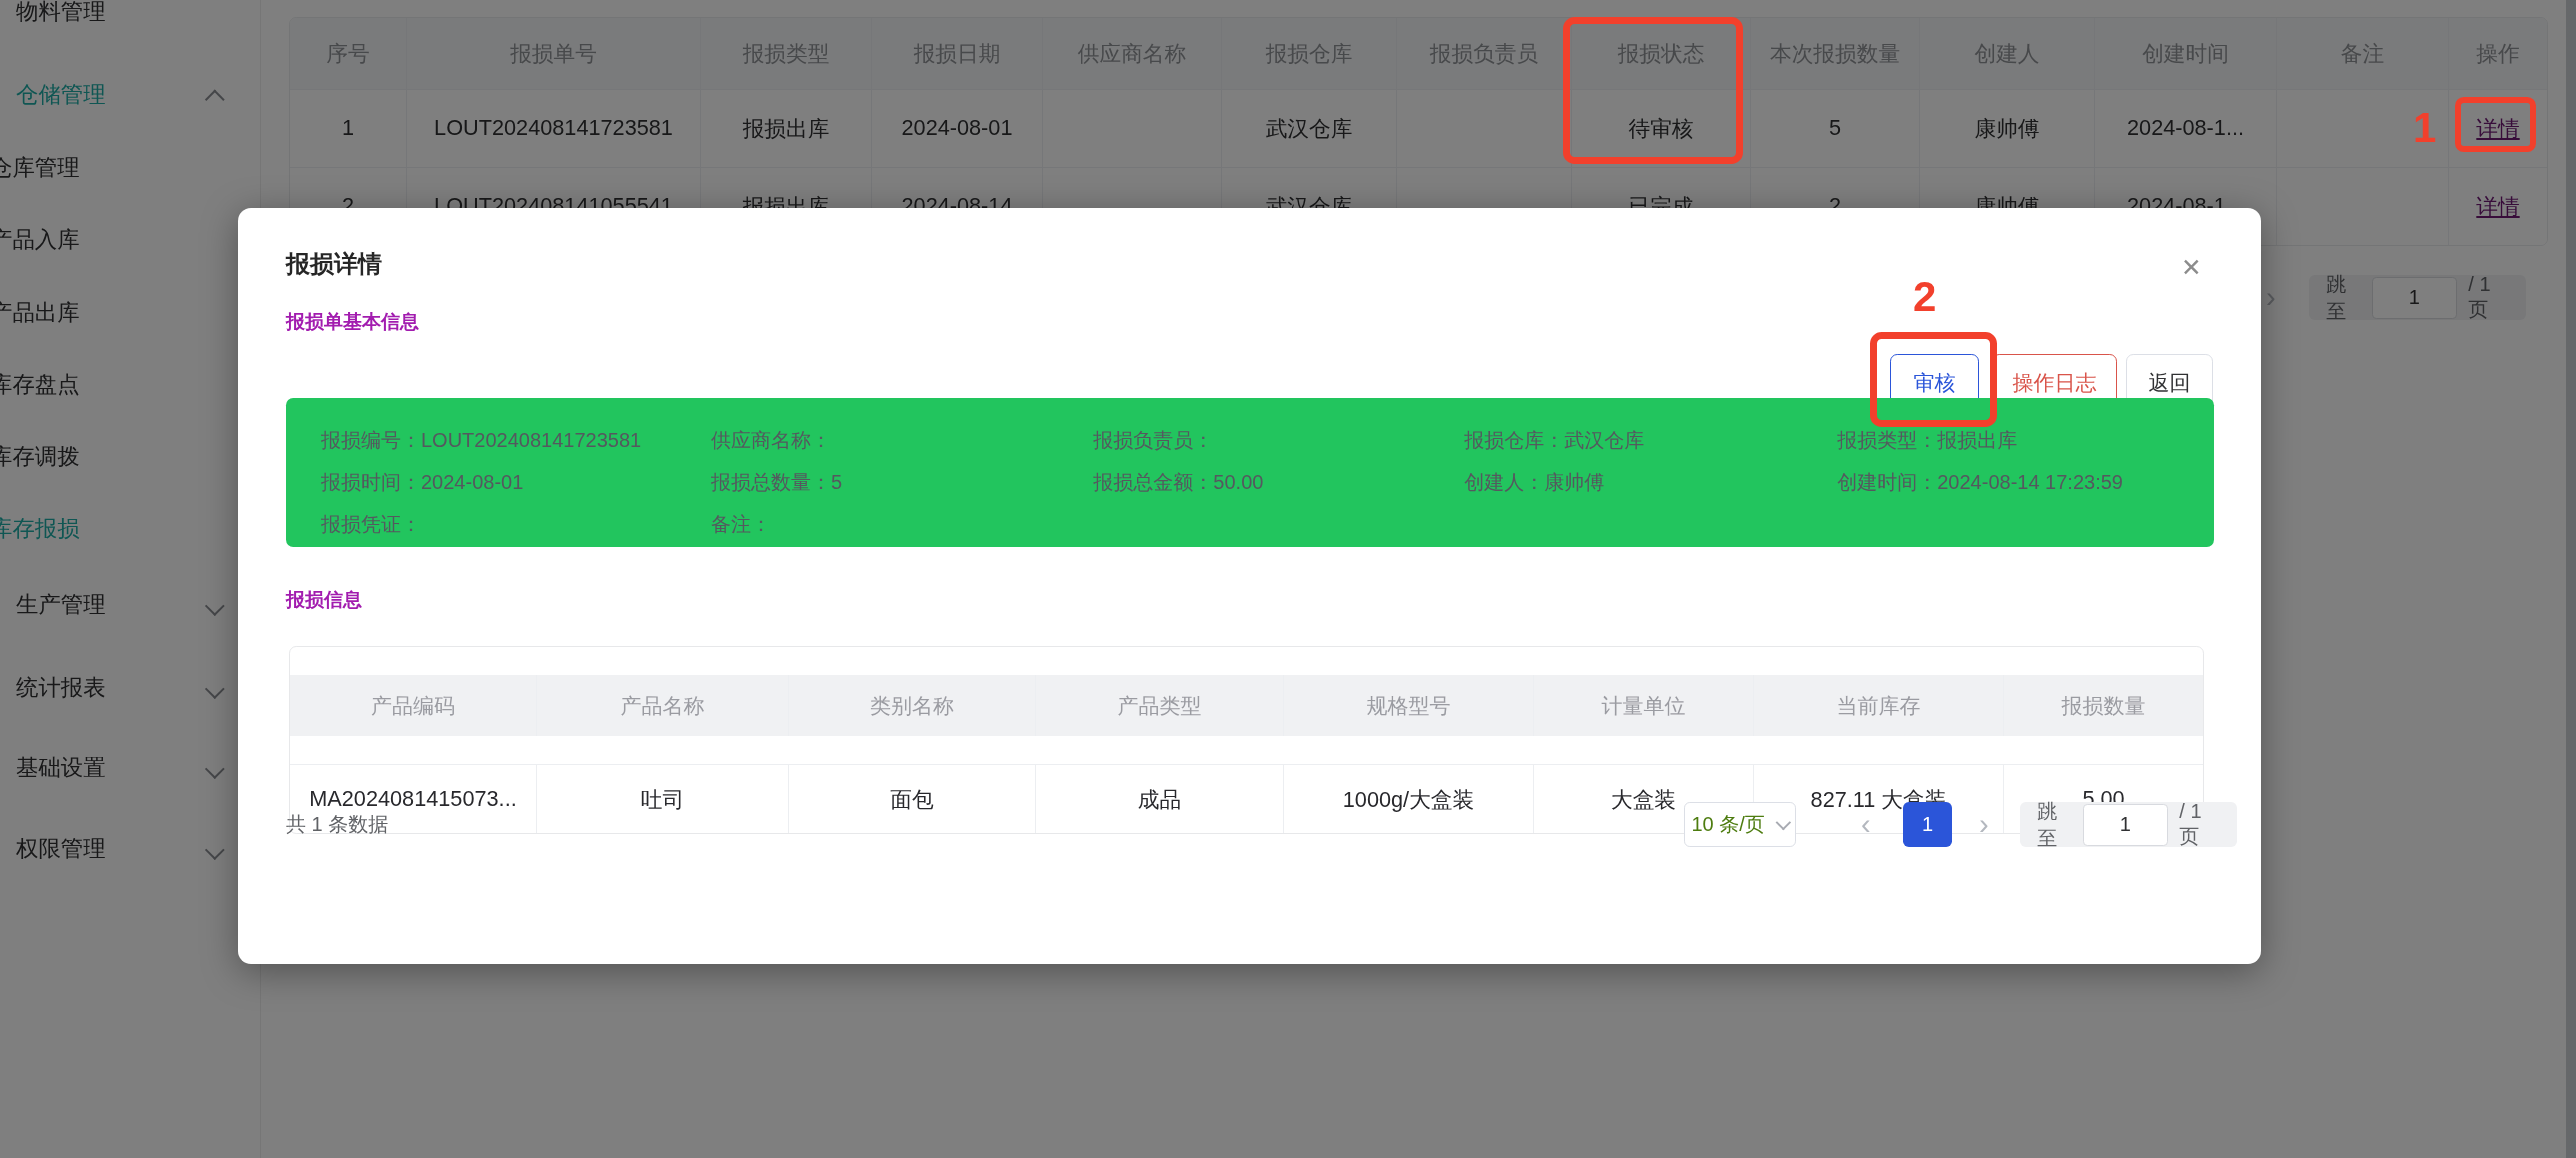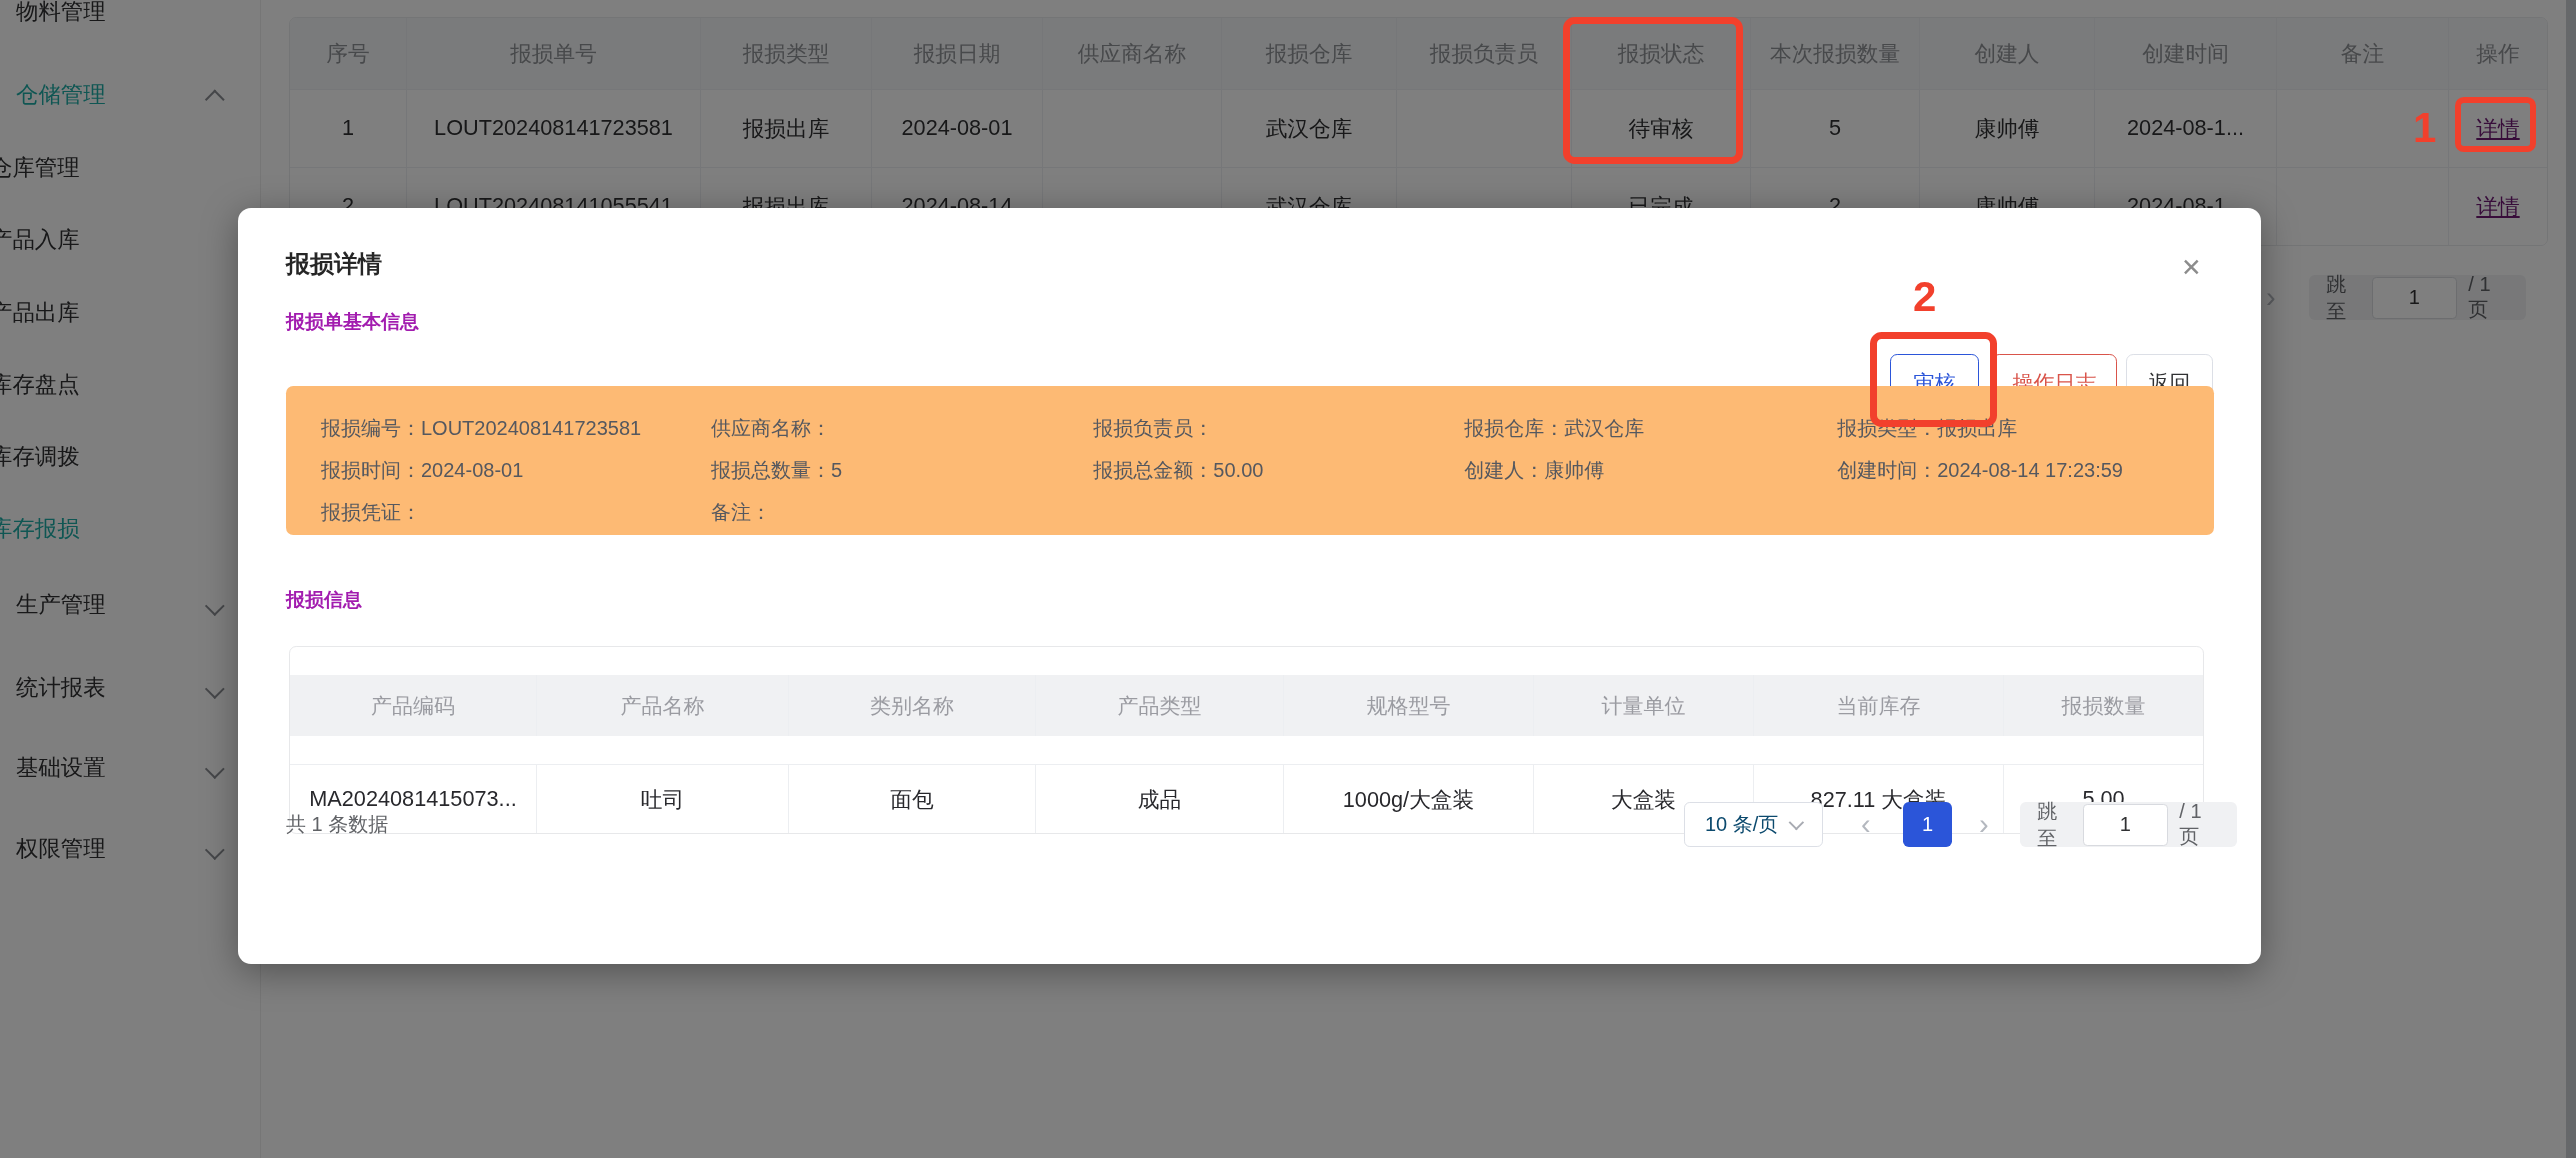--- a/index.html
+++ b/index.html
@@ -59,43 +59,43 @@
   .section-title{position:absolute;left:48px;font-size:19px;font-weight:700;color:#a21caf;text-align:center;}
   #sec-basic{top:101px;}
   #sec-items{top:379px;}
   .btn{position:absolute;top:146px;height:56px;border-radius:7.2px;background:#fff;
        display:flex;align-items:center;justify-content:center;font-size:21px;cursor:pointer;
        border:1.4px solid #dcdfe6;color:#303133;}
   #btn-audit{left:1652px;width:87px;border-color:#2b55d9;color:#2b55d9;}
   #btn-log{left:1754px;width:123px;border-color:#d9544a;color:#d9544a;}
   #btn-back{left:1888px;width:85px;}
 
-  #info-panel{position:absolute;left:48px;top:178px;width:1928px;height:149px;background:#fdba74;
+  #info-panel{position:absolute;left:48px;top:190px;width:1928px;height:149px;background:#22c55e;
               border-radius:7.2px;padding:21.7px 0 0 35px;box-sizing:border-box;
               display:grid;grid-template-columns:20.6% 20.2% 19.6% 19.7% 19.9%;
               grid-auto-rows:42px;align-items:center;}
   #info-panel .info-item{font-size:20px;color:#55585f;white-space:nowrap;overflow:hidden;}
 
   #modal-table{position:absolute;left:51px;top:438px;width:1913px;background:#fff;
                border:1.4px solid #e7e8ea;border-radius:7.2px;overflow:hidden;}
   .mrow{display:flex;margin-top:28px;}
   .mrow .cell{flex:0 0 auto;display:flex;align-items:center;justify-content:center;
               border-right:1.4px solid #eceef1;font-size:21.7px;color:#28282c;
               overflow:hidden;white-space:nowrap;}
   .mrow .cell:last-child{border-right:none;flex:1 1 auto;}
   .mrow.hdr .cell{background:#f0f1f3;color:#9a9ba1;height:61px;font-size:21px;}
   .mrow.data .cell{height:68px;border-top:1.4px solid #eceef1;}
   .m0{width:246px}.m1{width:251px}.m2{width:246px}.m3{width:247px}
   .m4{width:249px}.m5{width:219px}.m6{width:249px}.m7{width:206px}
 
   #modal-pg{position:absolute;left:48px;top:594px;width:1928px;height:45px;}
   #mp-total{position:absolute;left:0;top:0;line-height:45px;font-size:20px;color:#606266;}
-  #mp-select{position:absolute;left:1398px;top:0;width:139px;height:45px;border:1.4px solid #dcdfe6;
+  #mp-select{position:absolute;left:1398px;top:0;width:112px;height:45px;border:1.4px solid #dcdfe6;
              border-radius:5.8px;box-sizing:border-box;display:flex;align-items:center;
-             justify-content:center;gap:13px;font-size:20px;color:#0c4a6e;background:#fff;cursor:pointer;text-align:center;}
+             justify-content:center;gap:13px;font-size:20px;color:#4d7c0f;background:#fff;cursor:pointer;text-align:center;}
   .sel-chev{width:8.7px;height:8.7px;border-right:2.2px solid #a8abb2;border-bottom:2.2px solid #a8abb2;
             transform:rotate(45deg);margin-top:-4.3px;}
   #mp-prev{position:absolute;left:1575px;top:0;}
   #mp-page{position:absolute;left:1617px;top:0;}
   #mp-next{position:absolute;left:1693px;top:0;}
   #mp-jump{position:absolute;left:1734px;top:0;width:217px;box-sizing:border-box;}
 
   
   #bg-pg-prev{left:2153px;top:275px;}
   #bg-pg-page{left:2196px;top:275px;}

